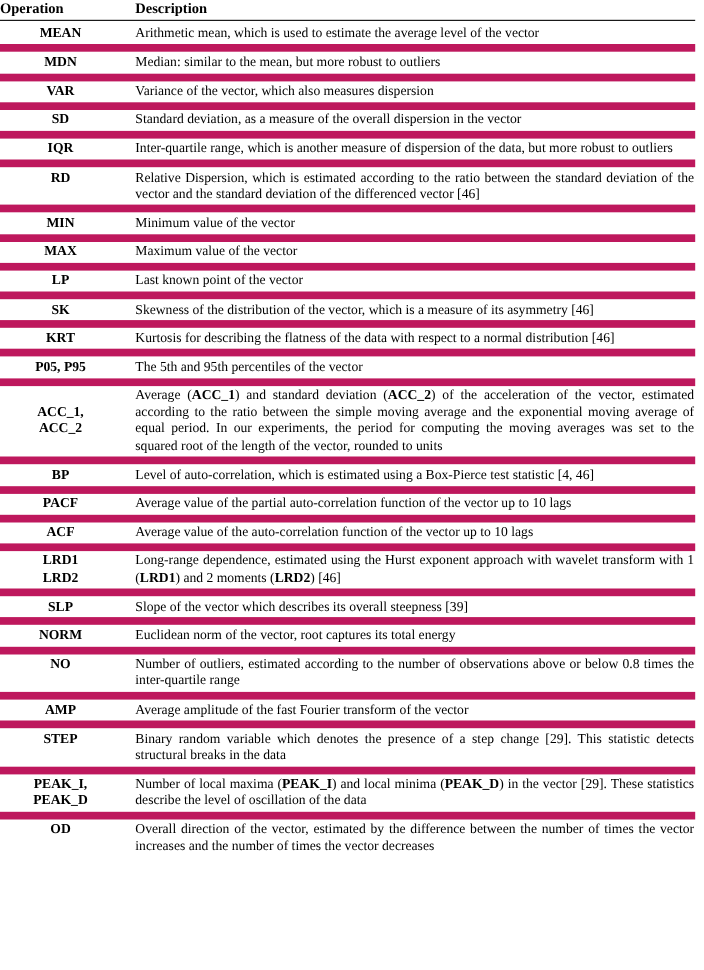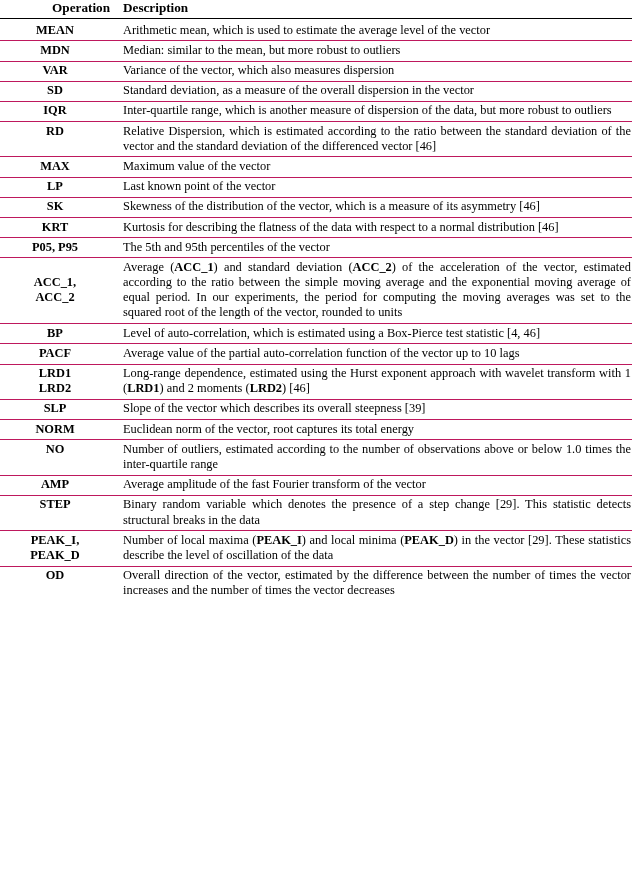--- a/index.html
+++ b/index.html
@@ -30,40 +30,40 @@
 
   
   thead th {
     font-weight: bold;
     font-size: 13.2px;
     padding: 0 0 3px 0;
     vertical-align: bottom;
     line-height: 1.15;
   }
   th.op-head {
-    text-align: right;
+    text-align: left;
   }
   th.desc-head {
     text-align: left;
     padding-left: 13px;
   }
   
   thead tr.head-row {
     border-bottom: 1px solid #000;
   }
   tr.rule-spacer td {
     padding: 0;
     height: 2px;
     border-top: 1px solid #000;
     line-height: 0;
     font-size: 0;
   }
 
   tbody td {
-    border-top: 1px solid #be185d;
+    border-top: 7px solid #be185d;
     padding: 1.5px 0 2.5px 0;
     line-height: 1.225;
   }
   tbody tr:first-child td {
     border-top: none;
   }
   td.op {
     text-align: center;
     font-weight: bold;
     vertical-align: top;
@@ -128,20 +128,24 @@
         </tr>
         <tr>
           <td class="op">IQR</td>
           <td class="desc">Inter-quartile range, which is another measure of dispersion of the data, but more robust to outliers</td>
         </tr>
         <tr>
           <td class="op">RD</td>
           <td class="desc">Relative Dispersion, which is estimated according to the ratio between the standard deviation of the vector and the standard deviation of the differenced vector [46]</td>
         </tr>
         <tr>
+          <td class="op">MIN</td>
+          <td class="desc nojust">Minimum value of the vector</td>
+        </tr>
+        <tr>
           <td class="op">MAX</td>
           <td class="desc nojust">Maximum value of the vector</td>
         </tr>
         <tr>
           <td class="op">LP</td>
           <td class="desc nojust">Last known point of the vector</td>
         </tr>
         <tr>
           <td class="op">SK</td>
           <td class="desc">Skewness of the distribution of the vector, which is a measure of its asymmetry [46]</td>
@@ -161,35 +165,39 @@
         </tr>
         <tr>
           <td class="op">BP</td>
           <td class="desc">Level of auto-correlation, which is estimated using a Box-Pierce test statistic [4, 46]</td>
         </tr>
         <tr>
           <td class="op">PACF</td>
           <td class="desc">Average value of the partial auto-correlation function of the vector up to 10 lags</td>
         </tr>
         <tr>
+          <td class="op">ACF</td>
+          <td class="desc nojust">Average value of the auto-correlation function of the vector up to 10 lags</td>
+        </tr>
+        <tr>
           <td class="op mid">LRD1
 LRD2</td>
           <td class="desc">Long-range dependence, estimated using the Hurst exponent approach with wavelet transform with 1 (<b>LRD1</b>) and 2 moments (<b>LRD2</b>) [46]</td>
         </tr>
         <tr>
           <td class="op">SLP</td>
           <td class="desc nojust">Slope of the vector which describes its overall steepness [39]</td>
         </tr>
         <tr>
           <td class="op">NORM</td>
           <td class="desc nojust">Euclidean norm of the vector, root captures its total energy</td>
         </tr>
         <tr>
           <td class="op">NO</td>
-          <td class="desc">Number of outliers, estimated according to the number of observations above or below 1.0 times the inter-quartile range</td>
+          <td class="desc">Number of outliers, estimated according to the number of observations above or below 0.8 times the inter-quartile range</td>
         </tr>
         <tr>
           <td class="op">AMP</td>
           <td class="desc nojust">Average amplitude of the fast Fourier transform of the vector</td>
         </tr>
         <tr>
           <td class="op">STEP</td>
           <td class="desc">Binary random variable which denotes the presence of a step change [29]. This statistic detects structural breaks in the data</td>
         </tr>
         <tr>

